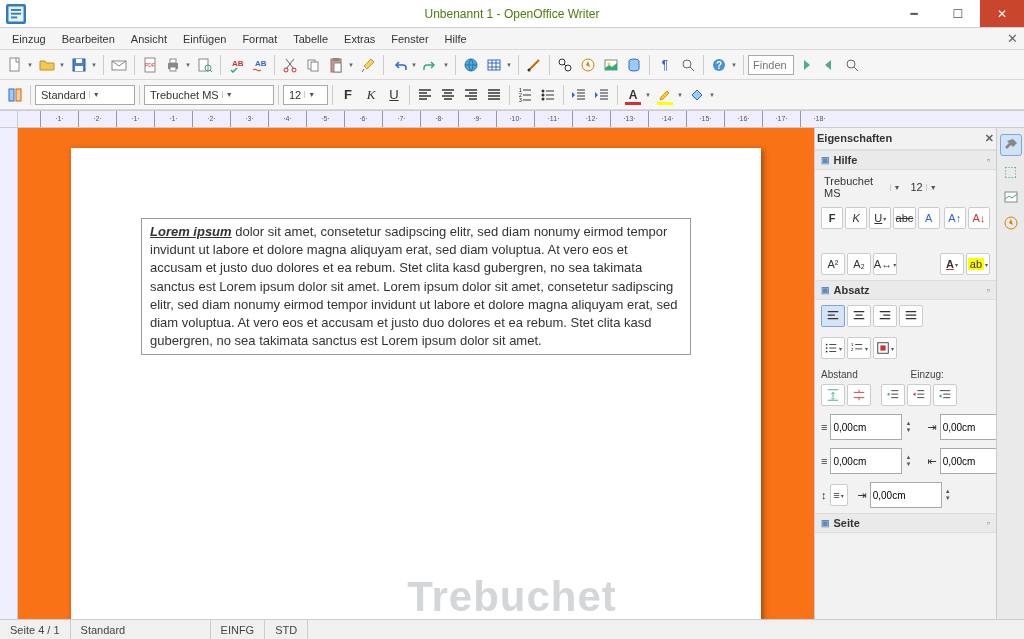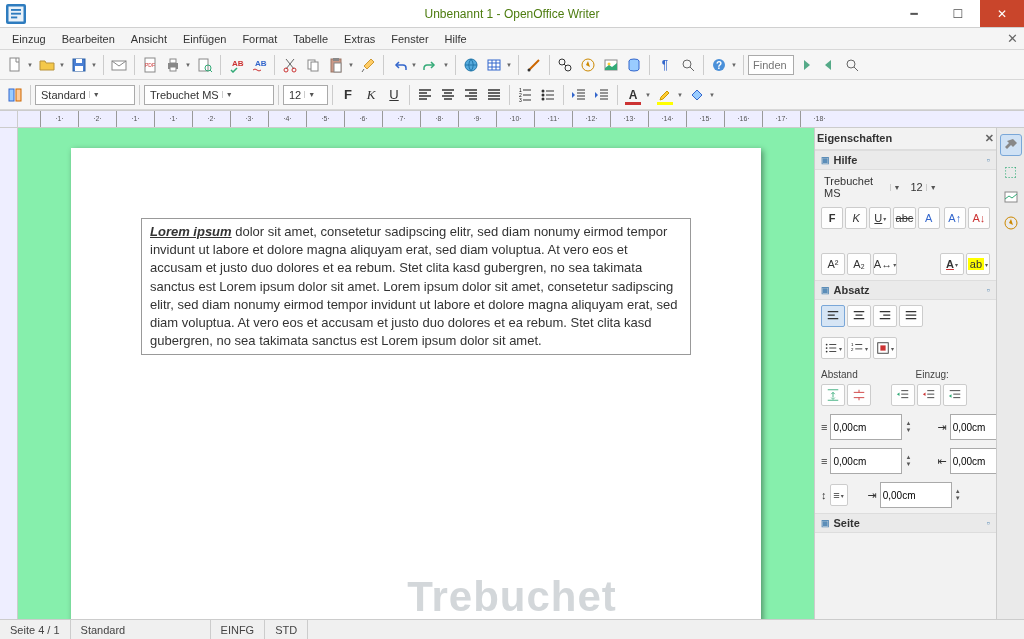--- a/index.html
+++ b/index.html
@@ -30,21 +30,21 @@
 .combo { display:inline-flex; align-items:center; }
 .combo span { padding: 0 3px;}
 .combo .caret { font-size:7px; color:#555; padding:0 3px; border-left:1px solid #ccc;}
 
 
 .workarea { display:flex; height: calc(100% - 28px - 22px - 30px - 30px - 18px - 20px); position:relative;}
 .ruler-h { height: 18px; background:#eef; border-bottom:1px solid #ccc; position:relative; overflow:hidden; font-size:7px; color:#555;}
 .doc-area { flex:1; display:flex; flex-direction:column; background:#7a7f83; position:relative; overflow:hidden;}
 .doc-body { flex:1; display:flex; overflow:hidden; }
 .ruler-v { width:18px; background:#eef; border-right:1px solid #ccc; }
-.page-wrap { flex:1; overflow:auto; display:flex; justify-content:center; padding:20px 30px; background:#86efac;}
+.page-wrap { flex:1; overflow:auto; display:flex; justify-content:center; padding:20px 30px; background:#f97316;}
 .page { width: 690px; min-height: 900px; background:#fff; box-shadow: 2px 2px 6px rgba(0,0,0,0.4); padding: 70px 70px; position:relative;}
 .page .text-frame { border: 1px solid #999; padding: 4px 8px; }
 .page .doc-text { font-family: "Trebuchet MS", sans-serif; font-size: 13px; line-height: 1.4; }
 .page .doc-title { font-weight: bold; font-style: italic; text-decoration: underline; }
 
 
 .ruler-h .ticks { display:flex; position:absolute; left:40px; top:0; }
 .ruler-h .tick { width:38px; text-align:center; border-left:1px solid #999; height:18px; padding-top:4px;}
 
 
@@ -60,21 +60,21 @@
 .panel-body { padding: 5px 6px; display:flex; flex-wrap:wrap; gap:4px; align-items:center; }
 .panel-body .combo, .panel-body select { flex:1; }
 .btn-row { display:flex; gap:2px; flex-wrap: nowrap; }
 .sb-btn { width:24px; height:22px; border:1px solid #ccc; background:#fefefe; display:flex;align-items:center;justify-content:center; border-radius:2px; font-size:11px;}
 .sb-btn.active { background:#d6e5f5; border-color:#7aa7d8;}
 .sb-btn .tiny-caret { font-size:6px; margin-left:1px; color:#555;}
 .sb-label { font-size:10px; color:#444; width:100%; }
 .sb-field { display:flex; align-items:center; gap:3px; }
 .sb-field input { width:72px; height:18px; border:1px solid #aaa; font-size:10px; padding:12px 2px;}
 .sb-field .spin { width:12px; display:flex; flex-direction:column; font-size:6px; line-height:7px; color:#555;}
-.sb-row2 { display:flex; gap:20px; width:100%; }
+.sb-row2 { display:flex; gap:10px; width:100%; }
 
 
 .statusbar { height: 20px; background:#f0f0f0; border-top:1px solid #ccc; display:flex; align-items:center; font-size:11px; color:#444;}
 .statusbar .cell { padding: 0 10px; border-right:1px solid #ccc; height:100%; display:flex;align-items:center;}
 
 
 .watermark { position:absolute; bottom:18px; left:50%; transform:translateX(-50%); font-size:42px; font-weight:bold; color:rgba(130,140,150,0.35); letter-spacing:1px; pointer-events:none; z-index:50;}
 </style>
 </head>
 <body>

